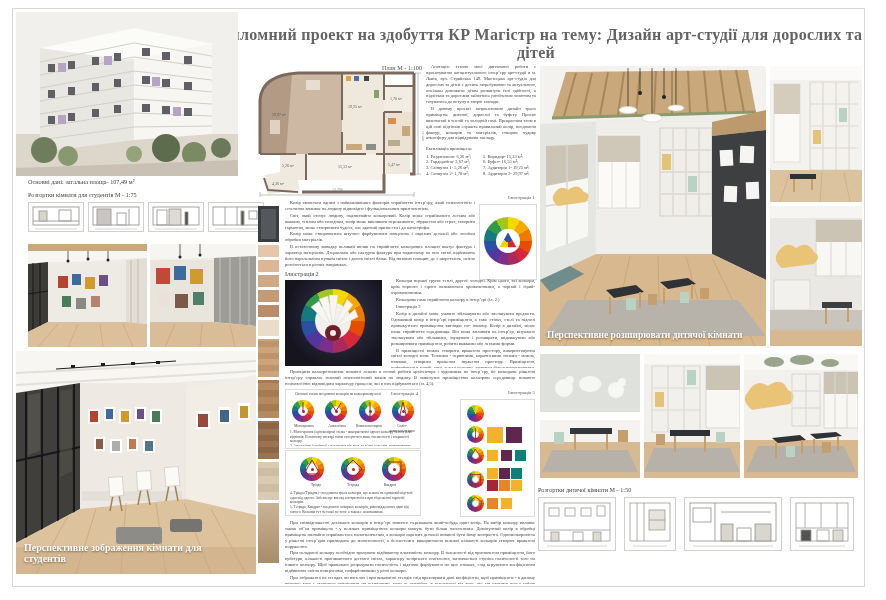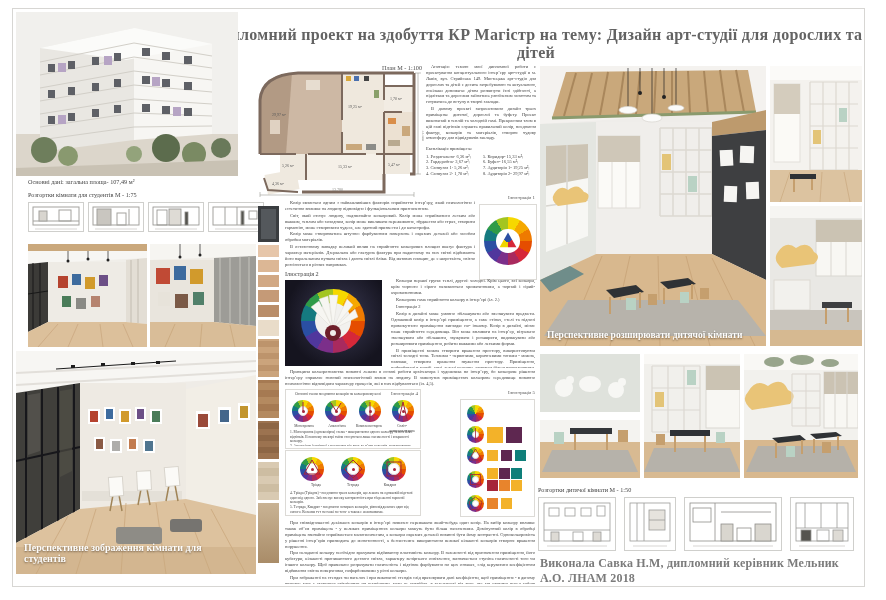--- a/index.html
+++ b/index.html
@@ -945,14 +945,13 @@
             <rect x="42" y="32" width="10" height="11" fill="#dedbd5"></rect>
         <line x1="14" y1="5" x2="14" y2="30"></line>
             <line x1="30" y1="5" x2="30" y2="30"></line>
             <line x1="46" y1="5" x2="46" y2="30"></line>
       </g>
           <line x1="8" y1="48" x2="54" y2="48" stroke="#bdbbb6" stroke-width="0.6"></line>
         </svg>
     </div>
   </div>
 
-  <div class="abs" style="left:540px;top:556px;width:324px;font-size:12px;font-weight:bold;color:#7b7b7b;letter-spacing:.2px;">Виконала  Савка Н.М, дипломний керівник Мельник А.О.  ЛНАМ 2018</div>
 </div>
 
 </body></html>

